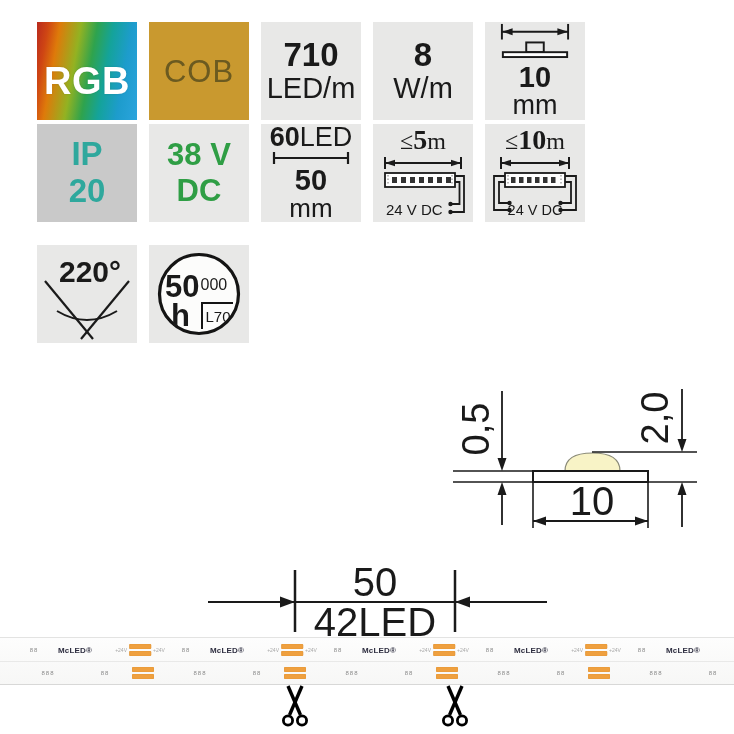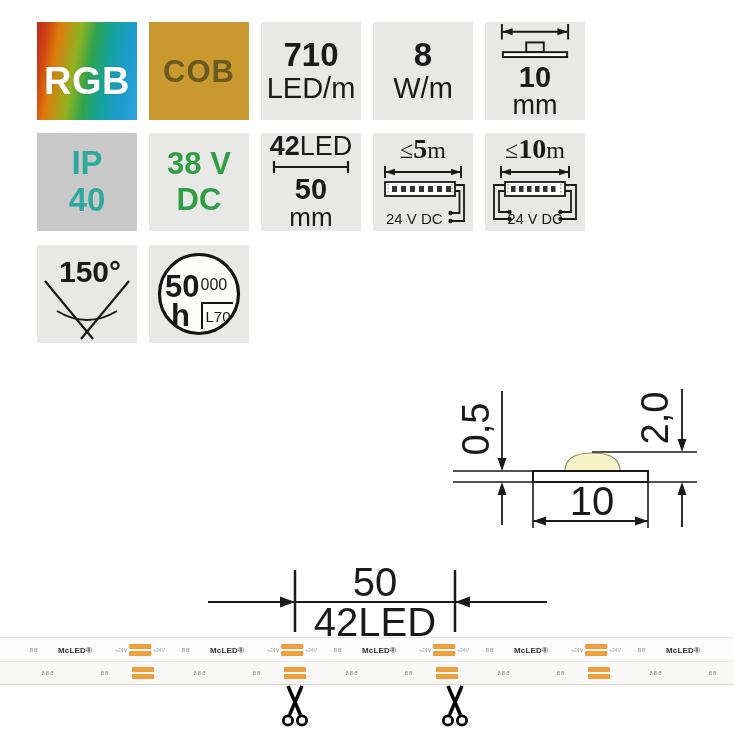--- a/index.html
+++ b/index.html
@@ -1,34 +1,34 @@
 <!DOCTYPE html>
 <html><head>
 <meta charset="utf-8">
 <style>
   html,body{margin:0;padding:0;background:#fff;}
   .page{position:relative;width:734px;height:734px;background:#fff;overflow:hidden;
         font-family:"Liberation Sans",sans-serif;color:#1a1a1a;}
 
   
   .tile-row{position:absolute;left:37px;display:flex;gap:12px;}
-  .row1{top:22px;} .row2{top:133px;} .row3{top:245px;}
+  .row1{top:22px;} .row2{top:124px;} .row3{top:245px;}
   .tile{width:100px;height:98px;background:#e8e8e7;display:flex;flex-direction:column;
         align-items:center;justify-content:center;text-align:center;line-height:1.02;
         box-sizing:border-box;position:relative;}
   .tile .val{font-size:33px;font-weight:700;}
   .tile .unit{font-size:29px;font-weight:400;margin-top:2px;}
 
   .tile-rgb{background:linear-gradient(100deg,#b92a1e 0%,#cf4613 10%,#de7a0a 20%,
             #93b222 38%,#2fa34d 52%,#14a39a 66%,#1d9ccc 82%,#2ba4dd 100%);justify-content:center;}
   .tile-rgb .rgb-label{font-size:38px;font-weight:700;color:#fff;margin-top:20px;
             letter-spacing:.5px;text-shadow:0 0 2px rgba(0,0,0,.15);}
 
   .tile-cob{background:#c9992f;}
-  .tile-cob .cob-label{font-size:31px;font-weight:700;color:#6b5a20;letter-spacing:1px;
+  .tile-cob .cob-label{font-size:31px;font-weight:400;color:#6b5a20;letter-spacing:1px;
             margin-bottom:30px;margin-top:32px;}
 
   .tile-width .val{font-size:29px;}
   .tile-width .unit{font-size:27px;margin-top:0;}
 
   .tile-ip{background:#c9c9c9;}
   .tile-ip div{font-size:33px;font-weight:700;color:#2fa89d;line-height:1.12;}
 
   .tile-dc div{font-size:31px;font-weight:700;color:#2f9e45;line-height:1.15;}
 
@@ -108,31 +108,31 @@
       </svg>
       <div class="val">10</div>
       <div class="unit">mm</div>
     </div>
   </div>
 
   <div class="tile-row row2">
 
     <div class="tile tile-ip">
       <div>IP</div>
-      <div>40</div>
+      <div>20</div>
     </div>
 
     <div class="tile tile-dc">
       <div>38 V</div>
       <div>DC</div>
     </div>
 
     <div class="tile tile-module">
       <div class="mod-top">
-        <span class="b">42</span><span>LED</span>
+        <span class="b">60</span><span>LED</span>
       </div>
       <svg width="80" height="14" viewBox="0 0 80 14">
         <line x1="3" y1="1" x2="3" y2="13" stroke="#1a1a1a" stroke-width="2.2"></line>
         <line x1="77" y1="1" x2="77" y2="13" stroke="#1a1a1a" stroke-width="2.2"></line>
         <line x1="3" y1="7" x2="77" y2="7" stroke="#1a1a1a" stroke-width="2.2"></line>
       </svg>
       <div class="len">50</div>
       <div class="unit2">mm</div>
     </div>
 
@@ -197,21 +197,21 @@
   </div>
 
   <div class="tile-row row3">
 
     <div class="tile tile-angle">
       <svg width="100" height="98" viewBox="0 0 100 98">
         <line x1="8" y1="36" x2="56" y2="94" stroke="#1a1a1a" stroke-width="2.2"></line>
         <line x1="92" y1="36" x2="44" y2="94" stroke="#1a1a1a" stroke-width="2.2"></line>
         <path d="M20 66 Q50 84 80 66" fill="none" stroke="#1a1a1a" stroke-width="2"></path>
       </svg>
-      <div class="angle-label">150°</div>
+      <div class="angle-label">220°</div>
     </div>
 
     <div class="tile">
       <svg width="86" height="86" viewBox="0 0 86 86">
         <circle cx="43" cy="43" r="39.5" fill="#fcfcfb" stroke="#141414" stroke-width="3.2"></circle>
         <text x="9" y="46" font-size="31" font-weight="bold">50</text>
         <text x="44.5" y="39" font-size="16">000</text>
         <text x="15" y="75" font-size="31" font-weight="bold">h</text>
         <path d="M77 52 H46 V78" fill="none" stroke="#141414" stroke-width="2"></path>
         <text x="49.5" y="71" font-size="15">L70</text>

